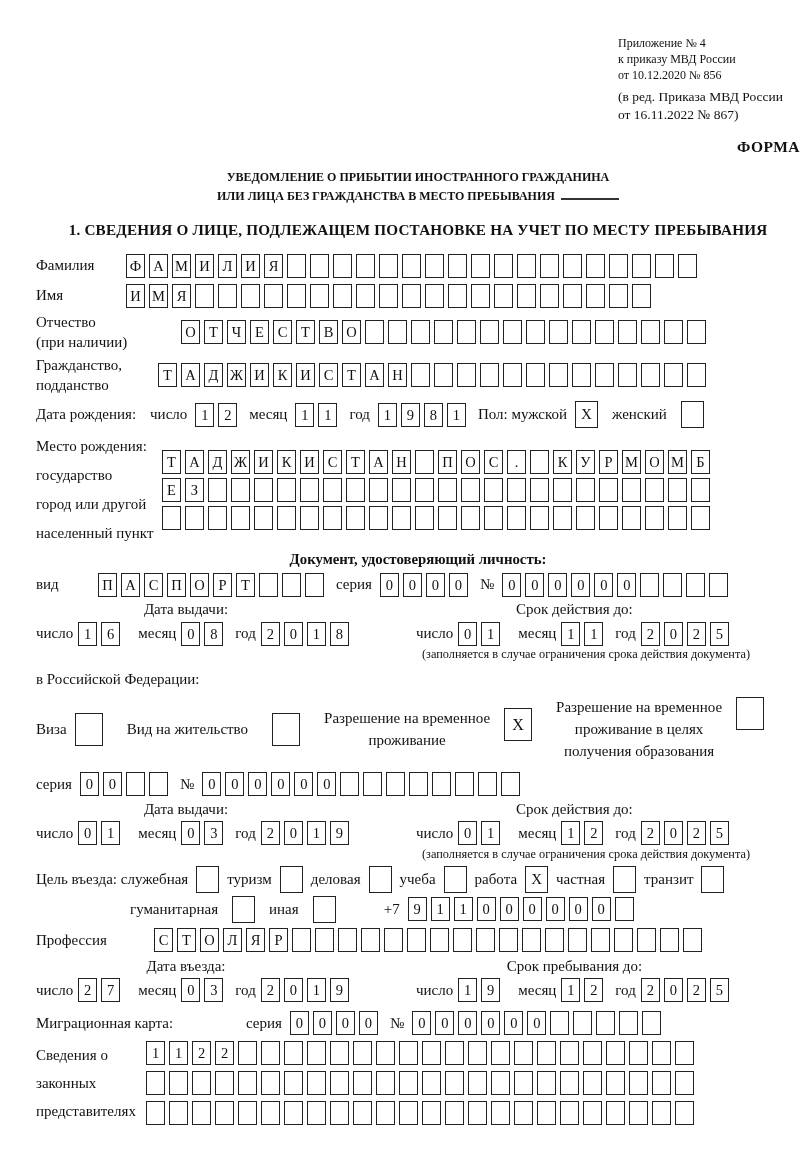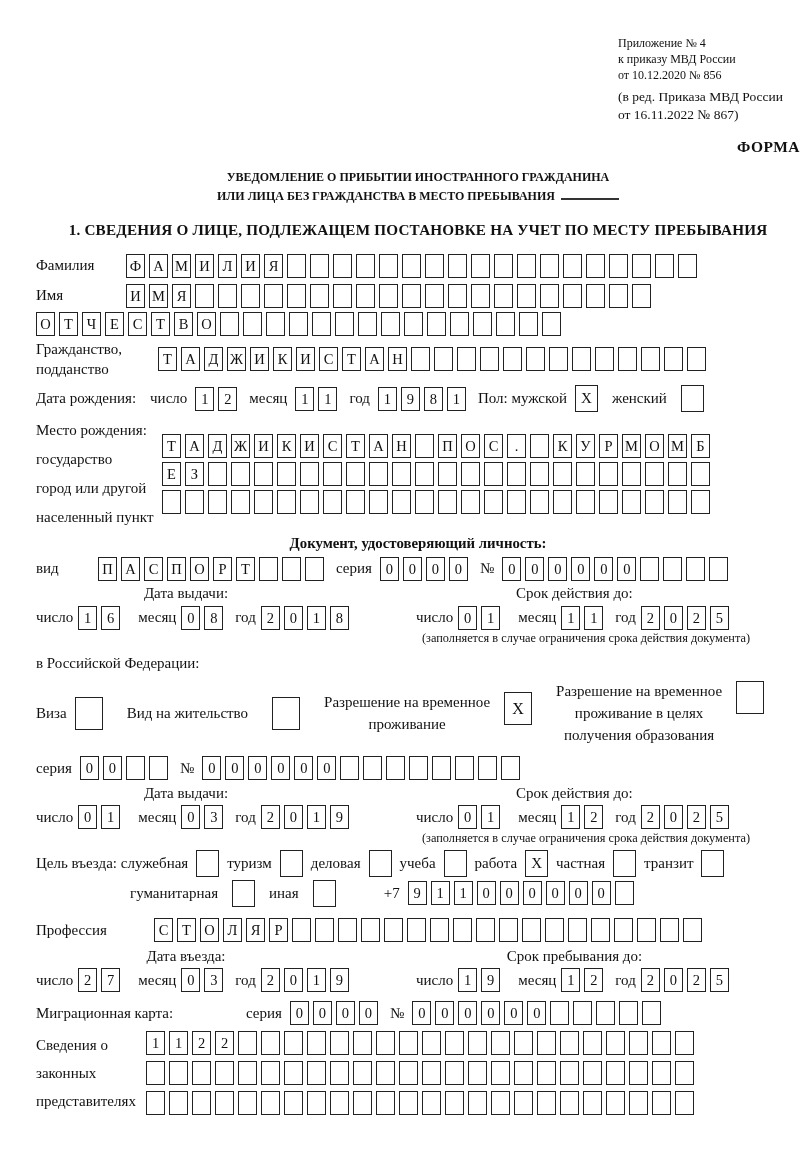--- a/index.html
+++ b/index.html
@@ -126,20 +126,24 @@
           <span class="cbox"></span>
           <span class="cbox"></span>
           <span class="cbox"></span>
           <span class="cbox"></span>
           <span class="cbox"></span>
           <span class="cbox"></span>
         </span>
     </div>
 
     <div class="row">
+      <span style="width:145px; flex:none">
+        <span class="lbl2" style="display:block">Отчество</span>
+        <span class="lbl2" style="display:block">(при наличии)</span>
+      </span>
       <span class="boxes">
           <span class="cbox">О</span>
           <span class="cbox">Т</span>
           <span class="cbox">Ч</span>
           <span class="cbox">Е</span>
           <span class="cbox">С</span>
           <span class="cbox">Т</span>
           <span class="cbox">В</span>
           <span class="cbox">О</span>
           <span class="cbox"></span>
@@ -608,21 +612,21 @@
           <span class="cbox">0</span>
           <span class="cbox">0</span>
           <span class="cbox">0</span>
           <span class="cbox">0</span>
           <span class="cbox">0</span>
           <span class="cbox">0</span>
           <span class="cbox"></span>
         </span>
     </div>
 
-    <div class="row center" style="margin-top:10px">
+    <div class="row center" style="margin-top:4px">
       <span class="lbl" style="width:118px">Профессия</span>
       <span class="boxes">
           <span class="cbox">С</span>
           <span class="cbox">Т</span>
           <span class="cbox">О</span>
           <span class="cbox">Л</span>
           <span class="cbox">Я</span>
           <span class="cbox">Р</span>
           <span class="cbox"></span>
           <span class="cbox"></span>

